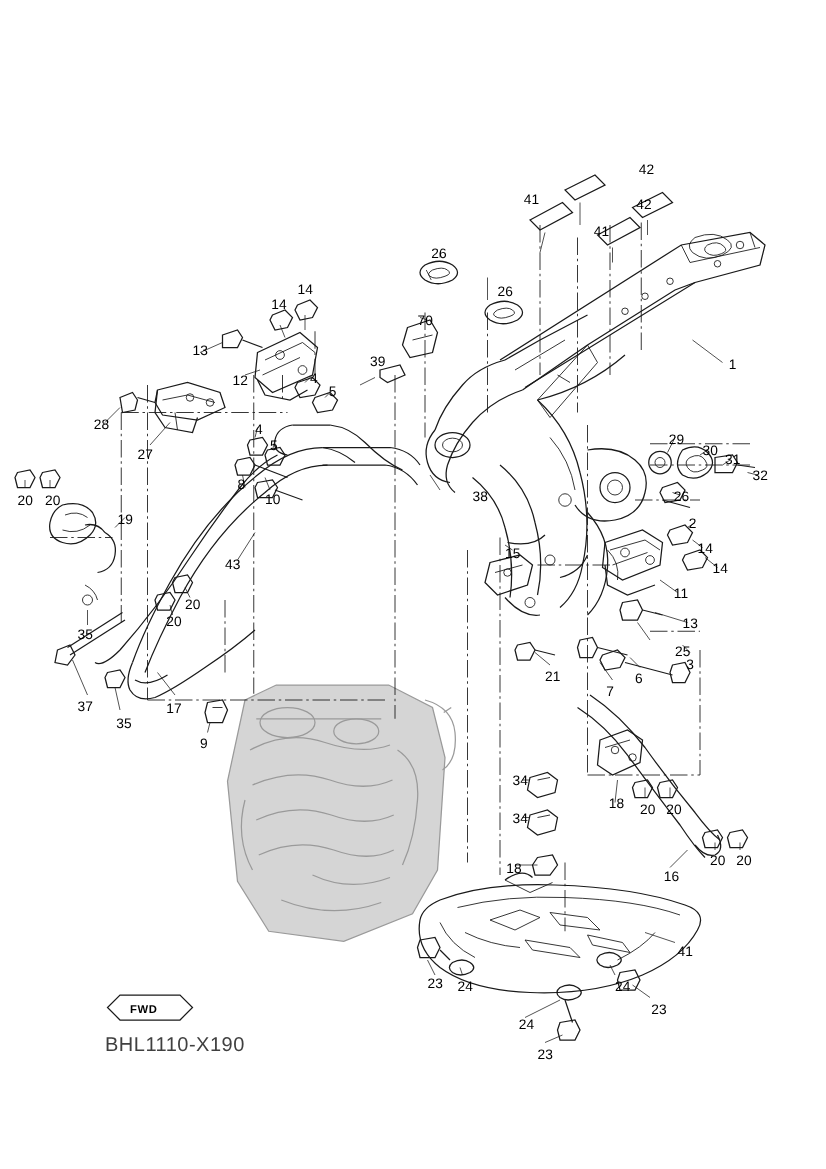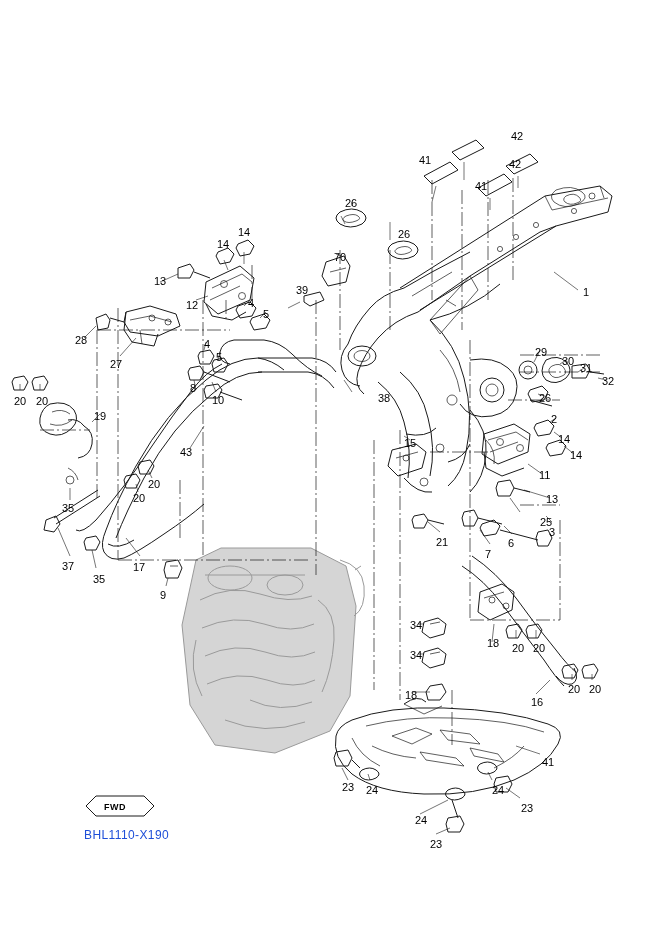--- a/index.html
+++ b/index.html
@@ -33,23 +33,23 @@
     color: #000000;
     line-height: 11px;
     white-space: nowrap;
     user-select: none;
   }
   .partcode {
     position: absolute;
     left: 84px;
     top: 828px;
     font-family: "Liberation Sans", sans-serif;
-    font-size: 12px;
+    font-size: 16px;
     letter-spacing: 0.4px;
-    color: #1d4ed8;
+    color: #404040;
   }
   .fwd-label {
     position: absolute;
     left: 104px;
     top: 802px;
     font-family: "Liberation Sans", sans-serif;
     font-size: 9px;
     font-weight: bold;
     color: #000000;
     letter-spacing: 0.5px;

